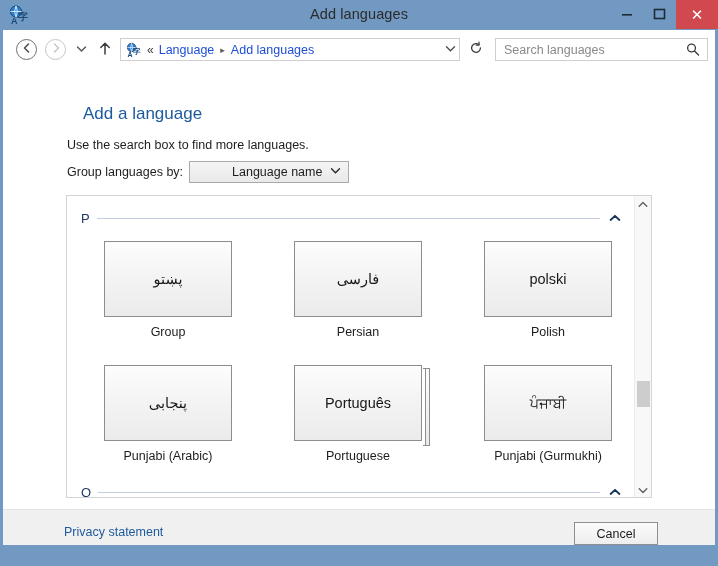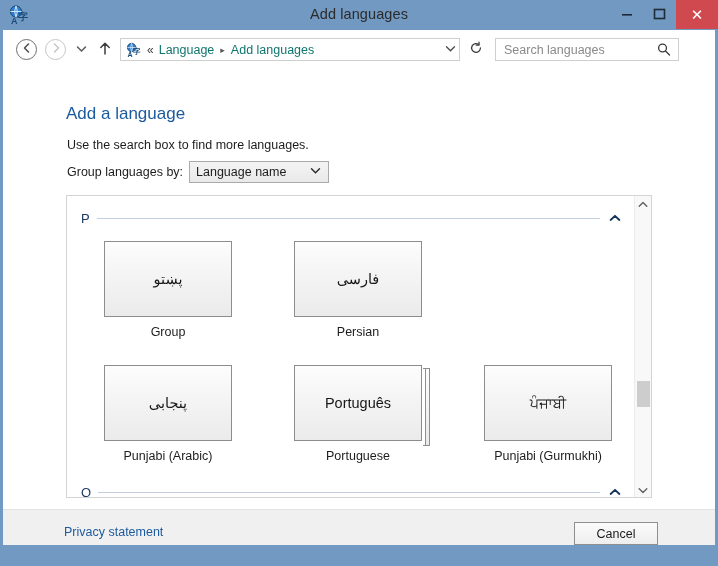--- a/index.html
+++ b/index.html
@@ -77,37 +77,37 @@
   }
   #addressbar {
     position: absolute; left: 117px; top: 8px;
     width: 340px; height: 23px;
     border: 1px solid #cfcfcf;
     background: #fff;
     display: flex; align-items: center;
   }
   #addr-icon { margin-left: 4px; width: 16px; height: 16px; flex: 0 0 auto; }
   #addr-sep1 { margin: 0 5px 0 6px; color: #3d3d3d; font-size: 12px; }
-  .crumb { font-size: 12.5px; color: #0f766e; white-space: nowrap; }
+  .crumb { font-size: 12.5px; color: #1d4ed8; white-space: nowrap; }
   #addr-arrow { margin: 0 6px; color: #555; font-size: 9px; }
   #addr-drop {
     position: absolute; left: 437px; top: 8px;
     width: 20px; height: 23px;
     display: flex; align-items: center; justify-content: center;
     font-size: 10px; color: #4a4a4a;
   }
   #addr-refresh {
     position: absolute; left: 461px; top: 8px;
     width: 24px; height: 23px;
     display: flex; align-items: center; justify-content: center;
     font-size: 13px; color: #3d3d3d;
   }
   #searchbox {
     position: absolute; left: 492px; top: 8px;
-    width: 184px; height: 23px;
+    width: 213px; height: 23px;
     border: 1px solid #cfcfcf;
     background: #fff;
     display: flex; align-items: center;
   }
   #search-input {
     border: 0; outline: none;
     font-family: "Liberation Sans", sans-serif;
     font-size: 12.5px;
     color: #1d1d1d;
     margin-left: 6px;
@@ -121,38 +121,39 @@
     transform: rotate(-45deg);
   }
 
   
   #content {
     position: absolute; left: 3px; top: 68px;
     width: 712px; height: 441px;
     background: #ffffff;
   }
   #page-heading {
-    position: absolute; left: 63px; top: 36px;
+    position: absolute; left: 80px; top: 36px;
     font-size: 17px; color: #1c5a9e; text-align: center;
   }
   #page-subtitle {
     position: absolute; left: 64px; top: 70px;
     font-size: 12.5px; color: #1d1d1d;
   }
   #group-row {
     position: absolute; left: 64px; top: 93px;
     display: flex; align-items: center;
   }
   #group-label { font-size: 12.5px; color: #1d1d1d; margin-right: 6px; }
   #group-select {
-    width: 140px; height: 22px;
+    width: 160px; height: 22px;
     border: 1px solid #aaa;
     background: linear-gradient(#f4f4f4, #e9e9e9);
     display: flex; align-items: center;
     position: relative;
+    padding-left: 36px;
   }
   #group-select-value {
     font-size: 12.5px; color: #1d1d1d;
     margin-left: 6px;
   }
   #group-select-chevron {
     position: absolute; right: 7px; top: 4px;
     font-size: 10px; color: #2a2a2a;
   }
 
@@ -431,20 +432,26 @@
                 <div class="tile">
                   <span class="tile-native">پښتو</span>
                 </div>
                 <div class="tile-label">Group</div>
               </div>
               <div class="tile-cell">
                 <div class="tile">
                   <span class="tile-native">فارسی</span>
                 </div>
                 <div class="tile-label">Persian</div>
+              </div>
+              <div class="tile-cell">
+                <div class="tile">
+                  <span class="tile-native">polski</span>
+                </div>
+                <div class="tile-label">Polish</div>
               </div>
             </div>
             <div class="row-gap" style="height: 26px;"></div>
             <div class="tile-row">
               <div class="tile-cell">
                 <div class="tile">
                   <span class="tile-native">پنجابی</span>
                 </div>
                 <div class="tile-label">Punjabi (Arabic)</div>
               </div>

